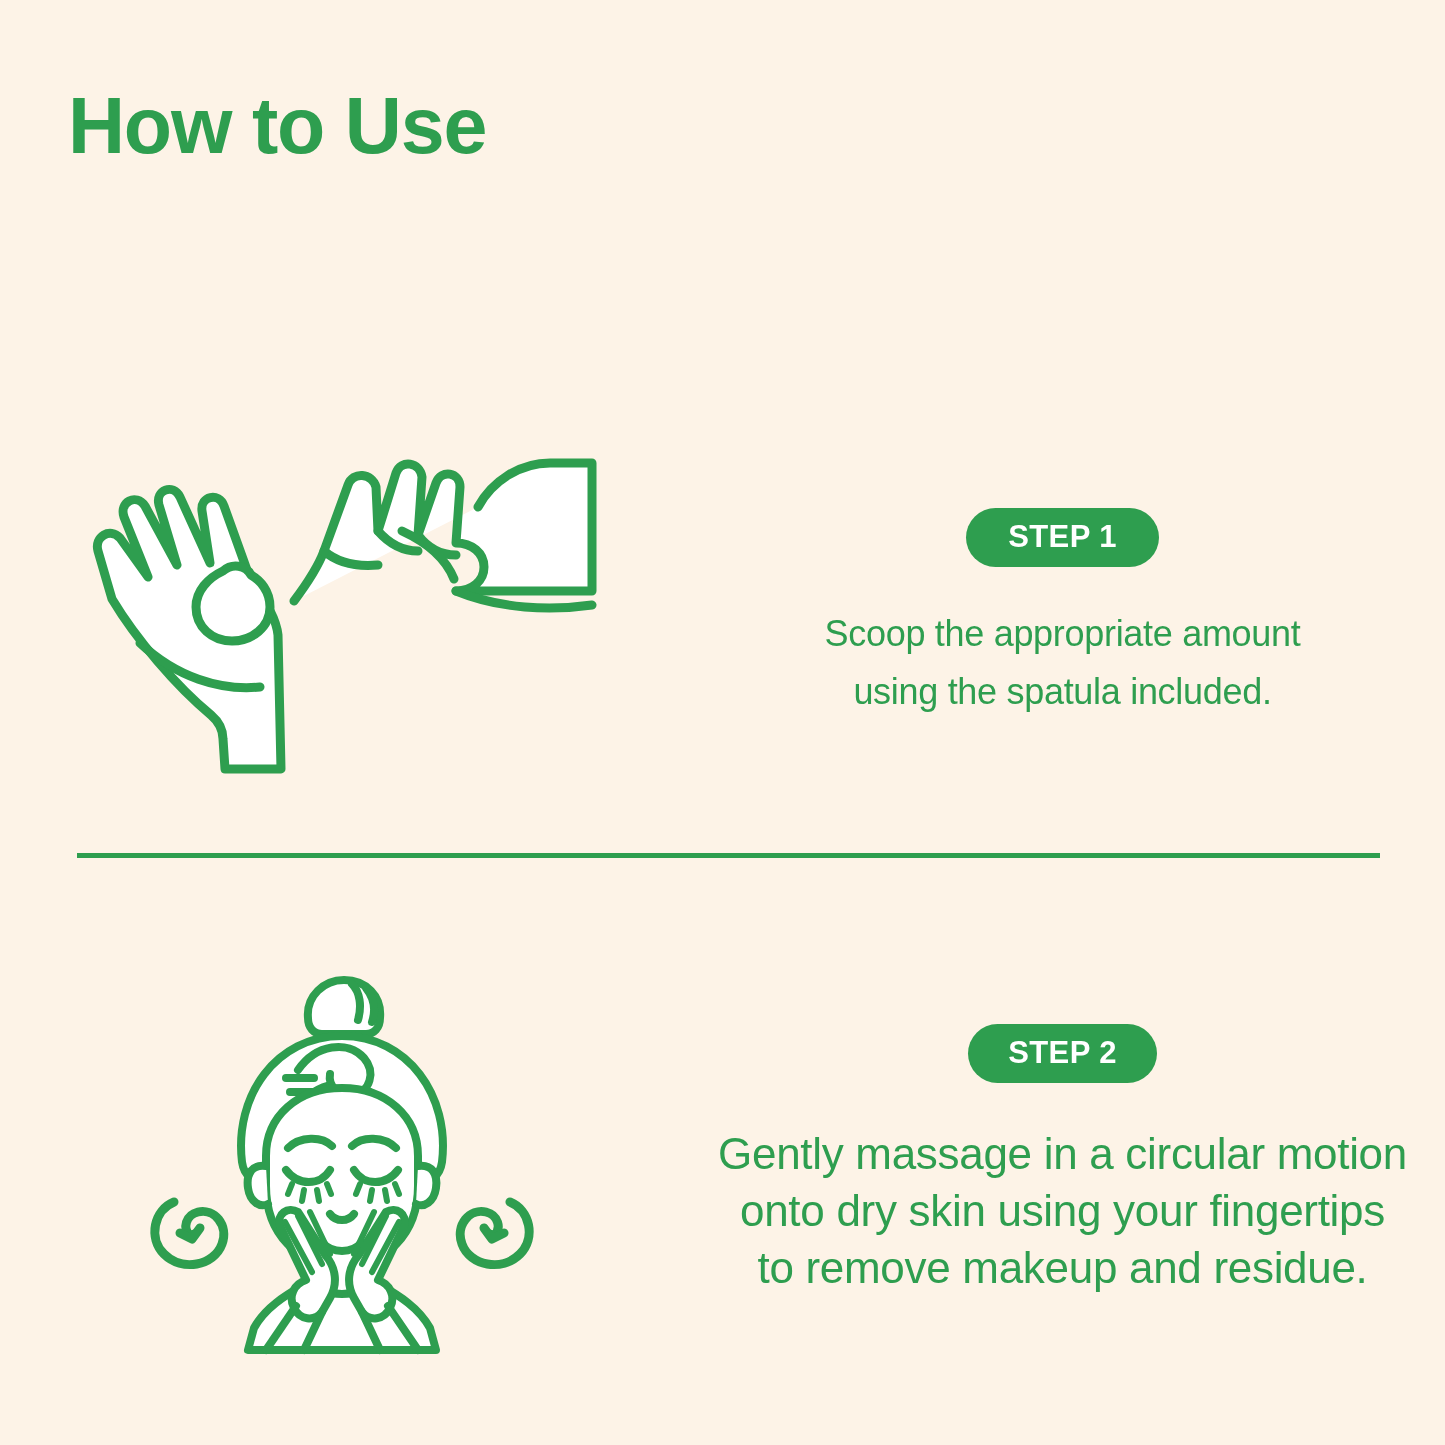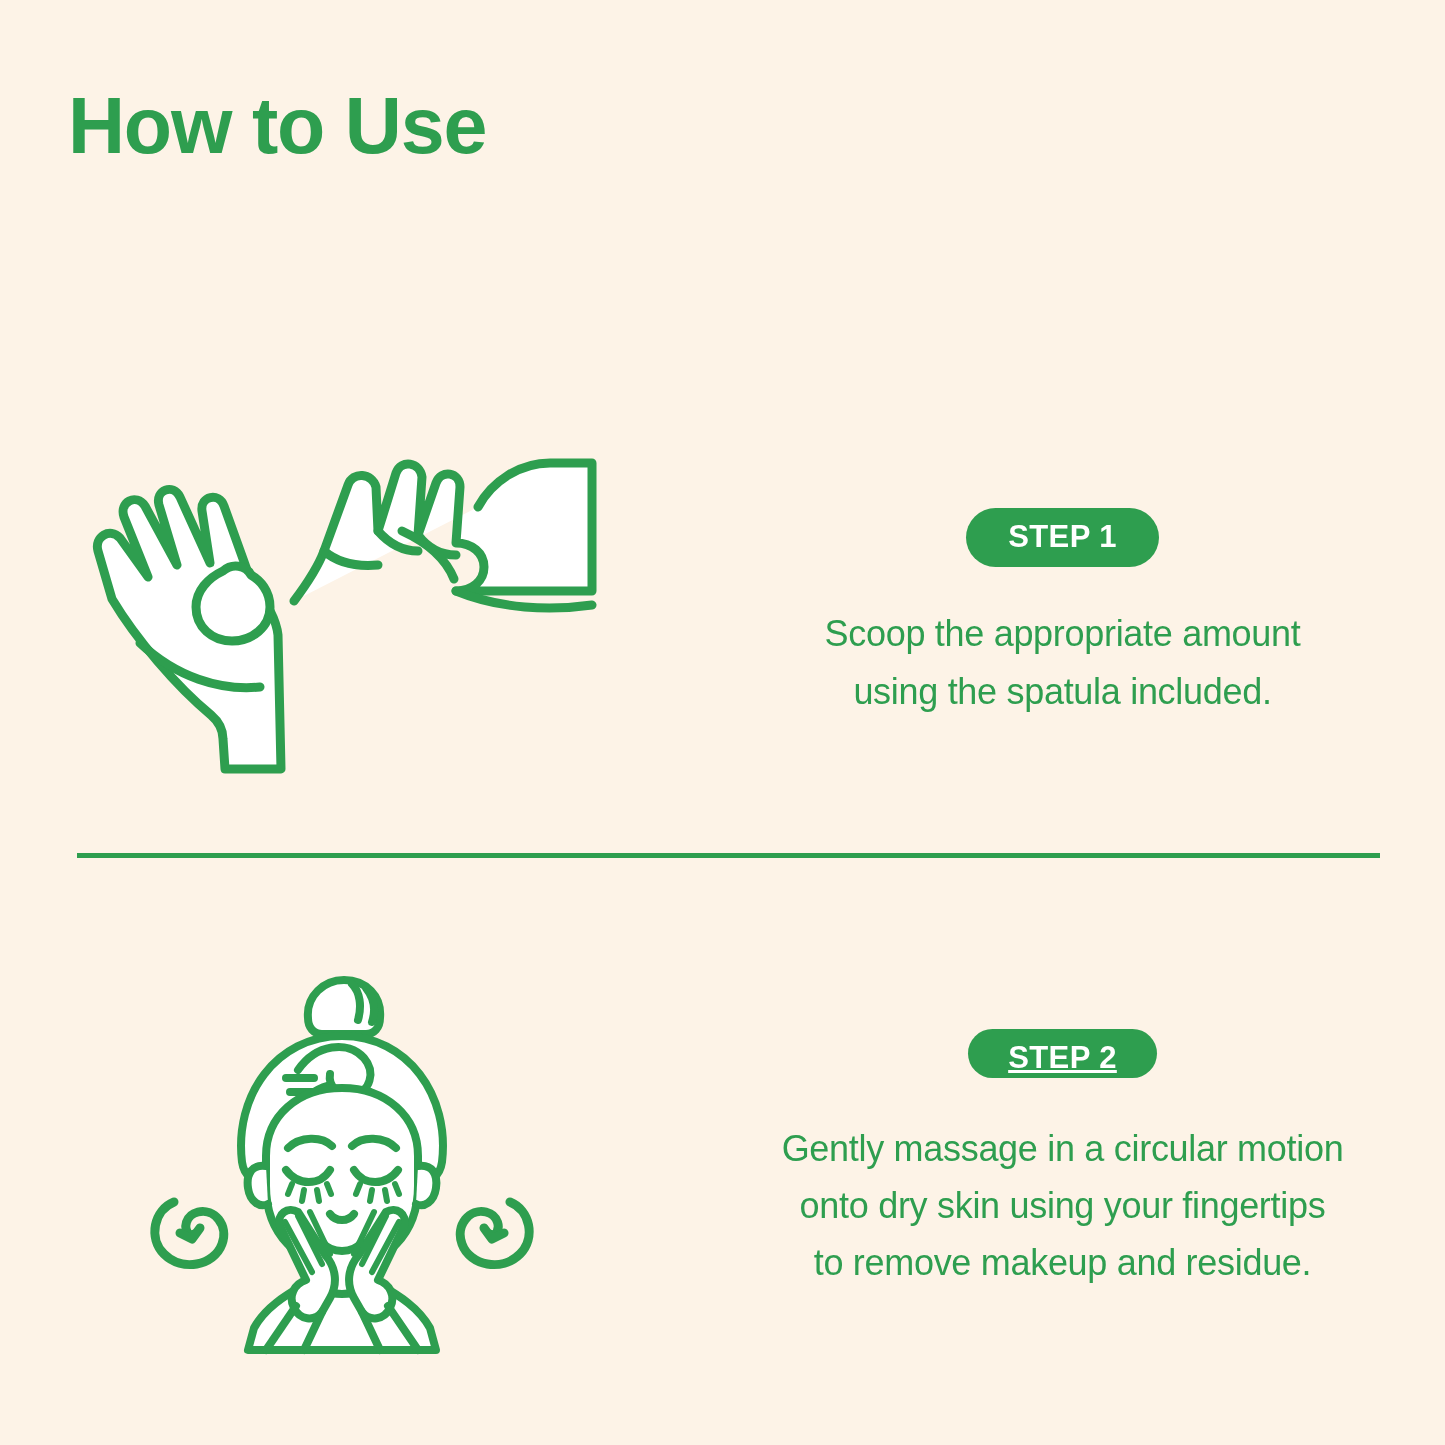--- a/index.html
+++ b/index.html
@@ -83,22 +83,22 @@
   .step-desc {
     margin-top: 38px;
     color: #2E9E4F;
     font-family: "Liberation Sans", sans-serif;
     font-size: 36px;
     line-height: 58px;
     text-align: center;
     white-space: pre-line;
     letter-spacing: -0.3px;
   }
-  .step-row-2 .step-badge { padding: 13px 40px 5px 40px; text-decoration: underline; }
-  .step-row-2 .step-desc { margin-top: 42px; font-size: 36px; line-height: 57px; }
+  .step-row-2 .step-badge { padding: 13px 40px 15px 40px; }
+  .step-row-2 .step-desc { margin-top: 42px; font-size: 44px; line-height: 57px; }
 
   
   .divider {
     position: absolute;
     left: 77px;
     top: 853px;
     width: 1303px;
     height: 5px;
     background: #2E9E4F;
   }

